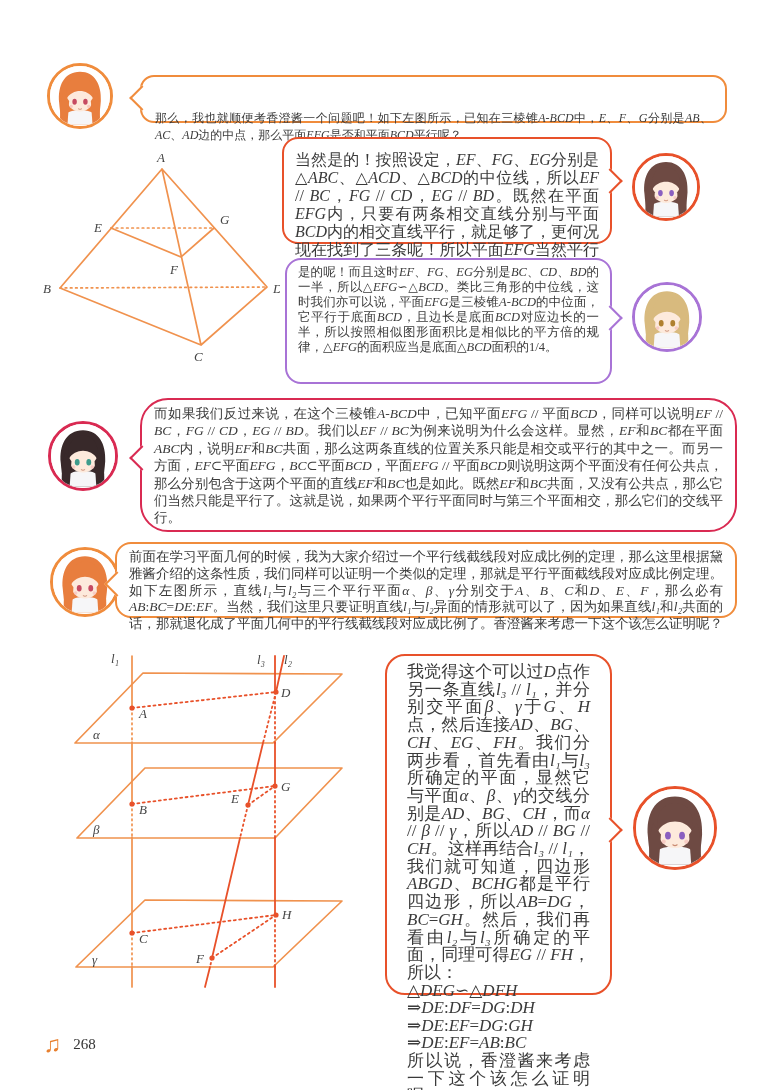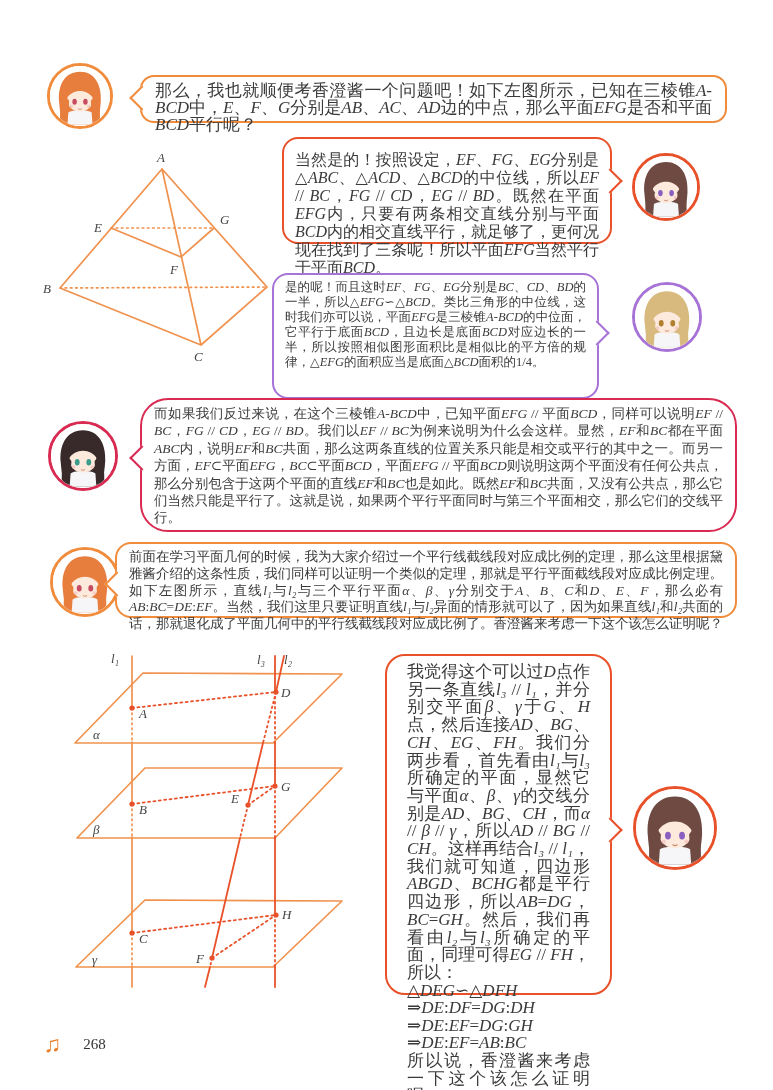--- a/index.html
+++ b/index.html
@@ -10,21 +10,21 @@
   .tail{position:absolute;width:16px;height:16px;background:#fff;transform:rotate(45deg);}
   .tail-l{left:-9px;border-left:2.5px solid;border-bottom:2.5px solid;}
   .tail-r{right:-9px;border-right:2.5px solid;border-top:2.5px solid;}
   .avatar{position:absolute;border-radius:50%;background:#fff;overflow:hidden;box-sizing:border-box;}
   .avatar svg{display:block;width:100%;height:100%;}
   .fig{position:absolute;}
   .formula{line-height:17.6px;}
   i{font-style:italic;}
   .foot{position:absolute;left:44px;top:1033px;display:flex;align-items:center;}
   .note{color:#E8802F;font-size:23px;line-height:23px;transform:scaleX(1.05);}
-  .pagenum{font-size:15px;margin-left:22px;color:#333;}
+  .pagenum{font-size:15px;margin-left:12px;color:#333;}
 </style>
 </head>
 <body>
 
 <div id="page">
 
   <svg width="0" height="0" style="position:absolute">
     <defs>
       <symbol id="face" viewBox="0 0 72 72">
         <rect width="72" height="72" fill="#fff"></rect>
@@ -44,21 +44,21 @@
   </svg>
 
   <div class="avatar" style="left:47px;top:63px;width:66px;height:66px;border:3px solid #F08C3C;">
     <svg style="--hair:#E87E3E;--eyes:#C64A62;">
         <use href="#face"></use>
       </svg>
   </div>
 
   <div class="bubble" style="left:140px;top:75px;width:587px;height:48px;border-color:#F08C3C;border-radius:14px;">
     <div class="tail tail-l" style="top:12px;border-color:#F08C3C;"></div>
-    <div class="txt" style="font-size:17px;line-height:17px;padding:5px 13px;">那么，我也就顺便考香澄酱一个问题吧！如下左图所示，已知在三棱锥<i>A</i>-<i>BCD</i>中，<i>E</i>、<i>F</i>、<i>G</i>分别是<i>AB</i>、<i>AC</i>、<i>AD</i>边的中点，那么平面<i>EFG</i>是否和平面<i>BCD</i>平行呢？</div>
+    <div class="txt" style="font-size:12px;line-height:17px;padding:5px 13px;margin-top:28px;">那么，我也就顺便考香澄酱一个问题吧！如下左图所示，已知在三棱锥<i>A</i>-<i>BCD</i>中，<i>E</i>、<i>F</i>、<i>G</i>分别是<i>AB</i>、<i>AC</i>、<i>AD</i>边的中点，那么平面<i>EFG</i>是否和平面<i>BCD</i>平行呢？</div>
   </div>
 
   <div class="fig" style="left:30px;top:146px;">
     <svg width="250" height="222" viewBox="0 0 250 222">
       <g stroke="#F0924E" stroke-width="1.7" fill="none" stroke-linecap="round">
         <path d="M132,23 L30,142 M132,23 L237,141 M132,23 L171,199 M30,142 L171,199 M171,199 L237,141 M81,82 L151,111 L184,82"></path>
         <path stroke-dasharray="1.6 3.6" d="M30,142 L237,141 M81,82 L184,82"></path>
       </g>
       <g font-size="13" font-style="italic" fill="#444">
         <text x="127" y="16">A</text>
@@ -76,21 +76,21 @@
     <div class="tail tail-r" style="top:33px;border-color:#E8512A;"></div>
     <div class="txt" style="font-size:16px;line-height:18px;padding:12px 11px;">当然是的！按照设定，<i>EF</i>、<i>FG</i>、<i>EG</i>分别是△<i>ABC</i>、△<i>ACD</i>、△<i>BCD</i>的中位线，所以<i>EF</i> // <i>BC</i>，<i>FG</i> // <i>CD</i>，<i>EG</i> // <i>BD</i>。既然在平面<i>EFG</i>内，只要有两条相交直线分别与平面<i>BCD</i>内的相交直线平行，就足够了，更何况现在找到了三条呢！所以平面<i>EFG</i>当然平行于平面<i>BCD</i>。</div>
   </div>
 
   <div class="avatar" style="left:632px;top:153px;width:68px;height:68px;border:3px solid #E8512A;">
     <svg style="--hair:#6E4A43;--eyes:#8A5FC0;">
         <use href="#face"></use>
       </svg>
   </div>
 
-  <div class="bubble" style="left:272px;top:258px;width:327px;height:126px;border-color:#A873D6;border-radius:16px;margin-top:15px;">
+  <div class="bubble" style="left:285px;top:258px;width:327px;height:126px;border-color:#A873D6;border-radius:16px;">
     <div class="tail tail-r" style="top:49px;border-color:#A873D6;"></div>
     <div class="txt" style="font-size:12.5px;line-height:14.9px;padding:5px 11px;">是的呢！而且这时<i>EF</i>、<i>FG</i>、<i>EG</i>分别是<i>BC</i>、<i>CD</i>、<i>BD</i>的一半，所以△<i>EFG</i>∽△<i>BCD</i>。类比三角形的中位线，这时我们亦可以说，平面<i>EFG</i>是三棱锥<i>A</i>-<i>BCD</i>的中位面，它平行于底面<i>BCD</i>，且边长是底面<i>BCD</i>对应边长的一半，所以按照相似图形面积比是相似比的平方倍的规律，△<i>EFG</i>的面积应当是底面△<i>BCD</i>面积的1/4。</div>
   </div>
 
   <div class="avatar" style="left:632px;top:282px;width:70px;height:70px;border:3px solid #A873D6;">
     <svg style="--hair:#D8BA7E;--eyes:#B0802F;">
         <use href="#face"></use>
       </svg>
   </div>
 

